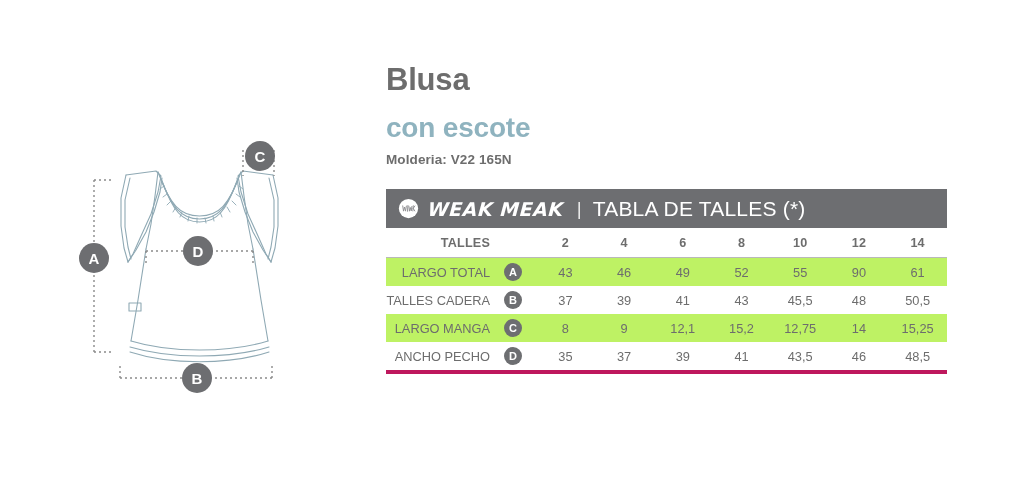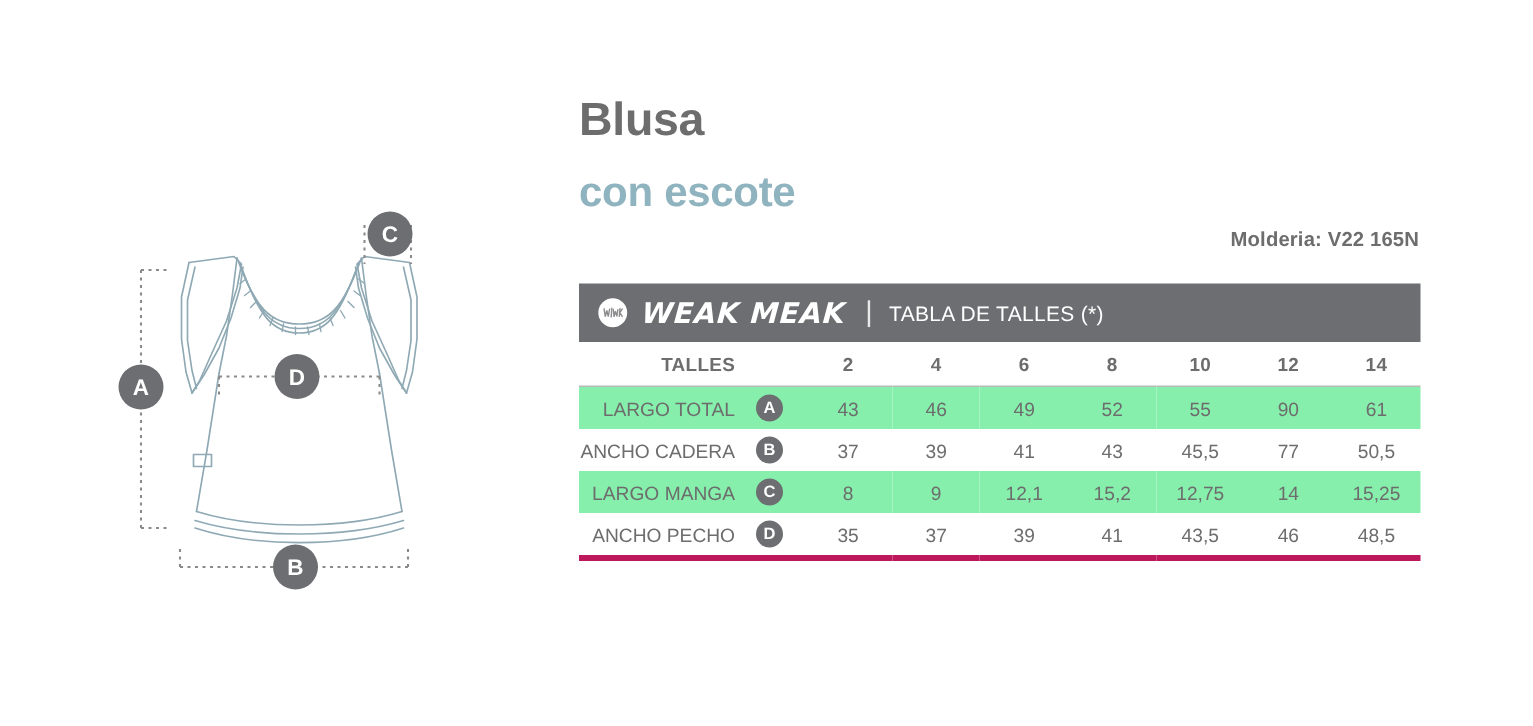--- a/index.html
+++ b/index.html
@@ -59,21 +59,20 @@
     line-height: 1.12;
     letter-spacing: -0.2px;
     margin-top: 16px;
   }
   #product-pattern {
     font-size: 13.5px;
     font-weight: bold;
     color: #6d6d6d;
     margin-top: 8px;
     letter-spacing: 0.1px;
-    text-align: right;
   }
 
   
   #size-table {
     position: absolute;
     left: 0;
     top: 189px;
     width: 561px;
   }
 
@@ -102,21 +101,21 @@
   }
   #header-divider {
     color: #ffffff;
     font-size: 19px;
     font-weight: 300;
     margin: 0 11px 0 13px;
     opacity: 0.85;
   }
   #table-header-title {
     color: #ffffff;
-    font-size: 14px;
+    font-size: 21px;
     font-weight: normal;
     letter-spacing: 0.2px;
   }
 
   table.data {
     width: 561px;
     border-collapse: collapse;
     table-layout: fixed;
   }
   table.data col.c-label { width: 104px; }
@@ -142,21 +141,21 @@
   th.label-cell,
   td.label-cell {
     text-align: right;
     padding-right: 0;
     white-space: nowrap;
   }
   th.label-cell { text-align: right; padding-left: 14px; }
   td.size-cell,
   th.size-cell { text-align: center; }
 
-  tr.body-row.alt td { background: #86efac; }
+  tr.body-row.alt td { background: #bef264; }
   tr.body-row td { height: 28px; }
   tr.body-row.last td { border-bottom: 4px solid #be185d; }
 
   td.badge-cell { text-align: center; }
   .badge {
     display: inline-block;
     width: 18px;
     height: 18px;
     line-height: 18px;
     border-radius: 50%;
@@ -323,30 +322,30 @@
           </td>
           <td class="size-cell">43</td>
           <td class="size-cell">46</td>
           <td class="size-cell">49</td>
           <td class="size-cell">52</td>
           <td class="size-cell">55</td>
           <td class="size-cell">90</td>
           <td class="size-cell">61</td>
         </tr>
         <tr class="body-row">
-          <td class="label-cell">ANCHO CADERA</td>
+          <td class="label-cell">TALLES CADERA</td>
           <td class="badge-cell">
             <span class="badge">B</span>
           </td>
           <td class="size-cell">37</td>
           <td class="size-cell">39</td>
           <td class="size-cell">41</td>
           <td class="size-cell">43</td>
           <td class="size-cell">45,5</td>
-          <td class="size-cell">77</td>
+          <td class="size-cell">48</td>
           <td class="size-cell">50,5</td>
         </tr>
         <tr class="body-row alt">
           <td class="label-cell">LARGO MANGA</td>
           <td class="badge-cell">
             <span class="badge">C</span>
           </td>
           <td class="size-cell">8</td>
           <td class="size-cell">9</td>
           <td class="size-cell">12,1</td>

